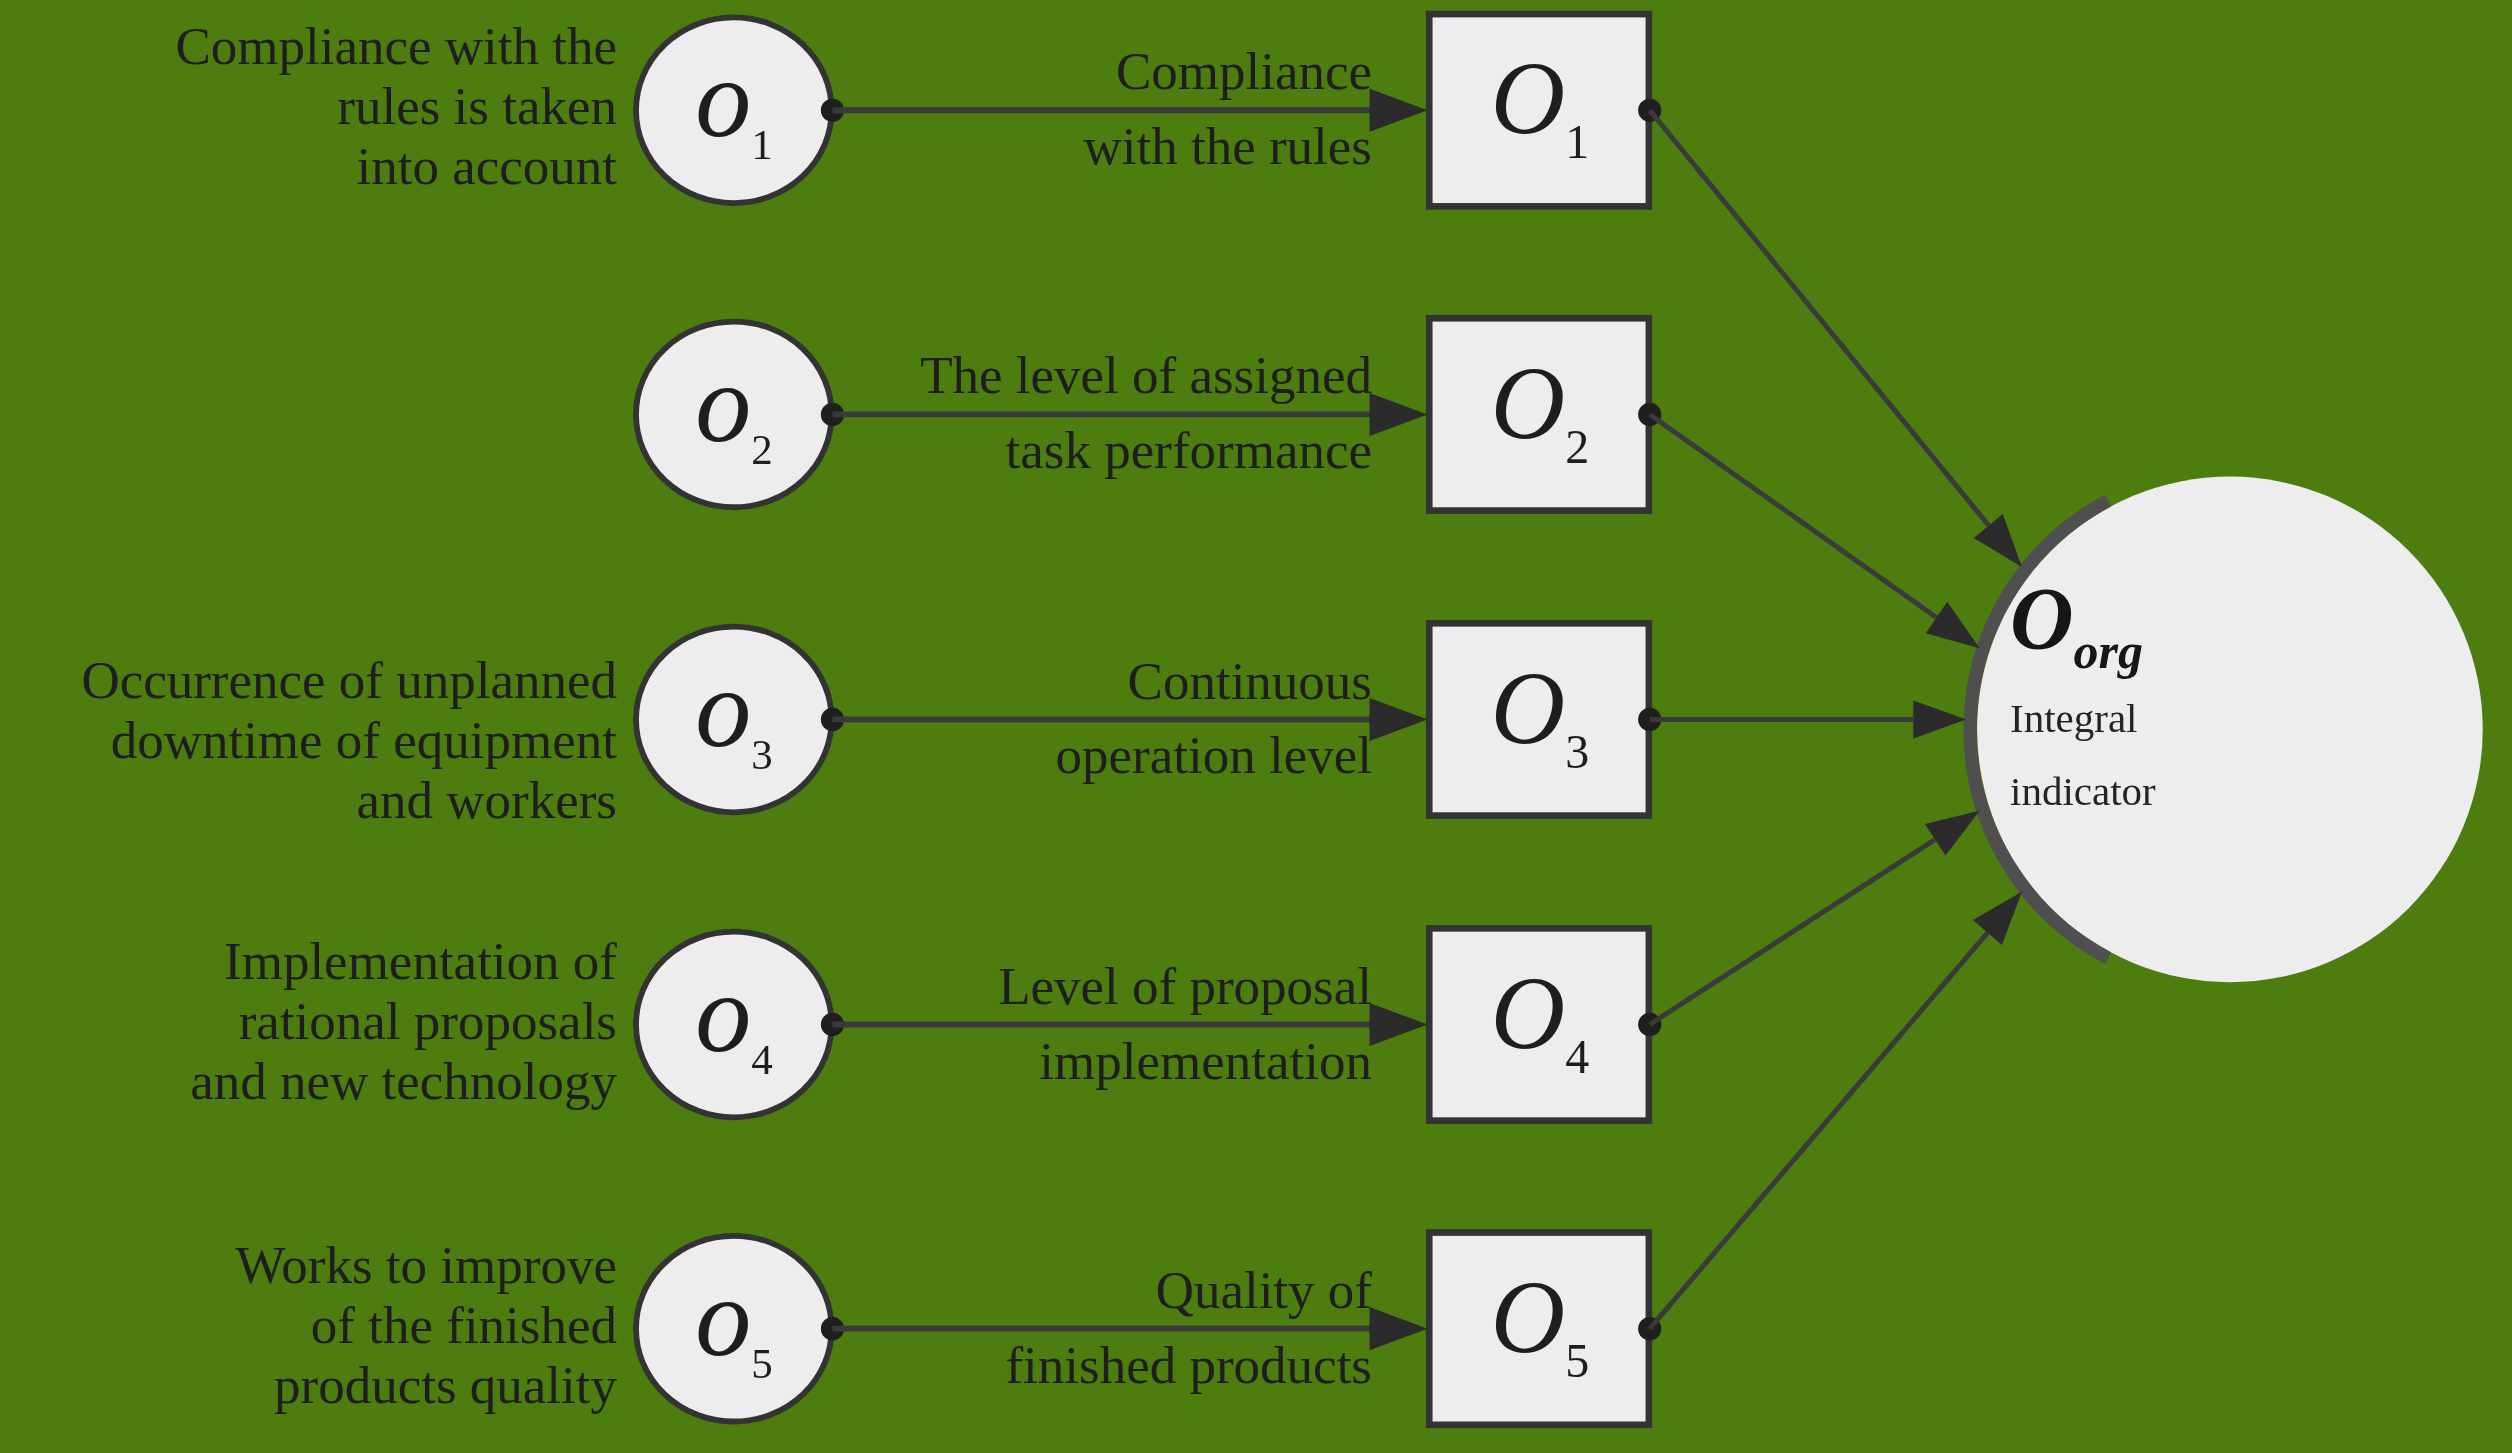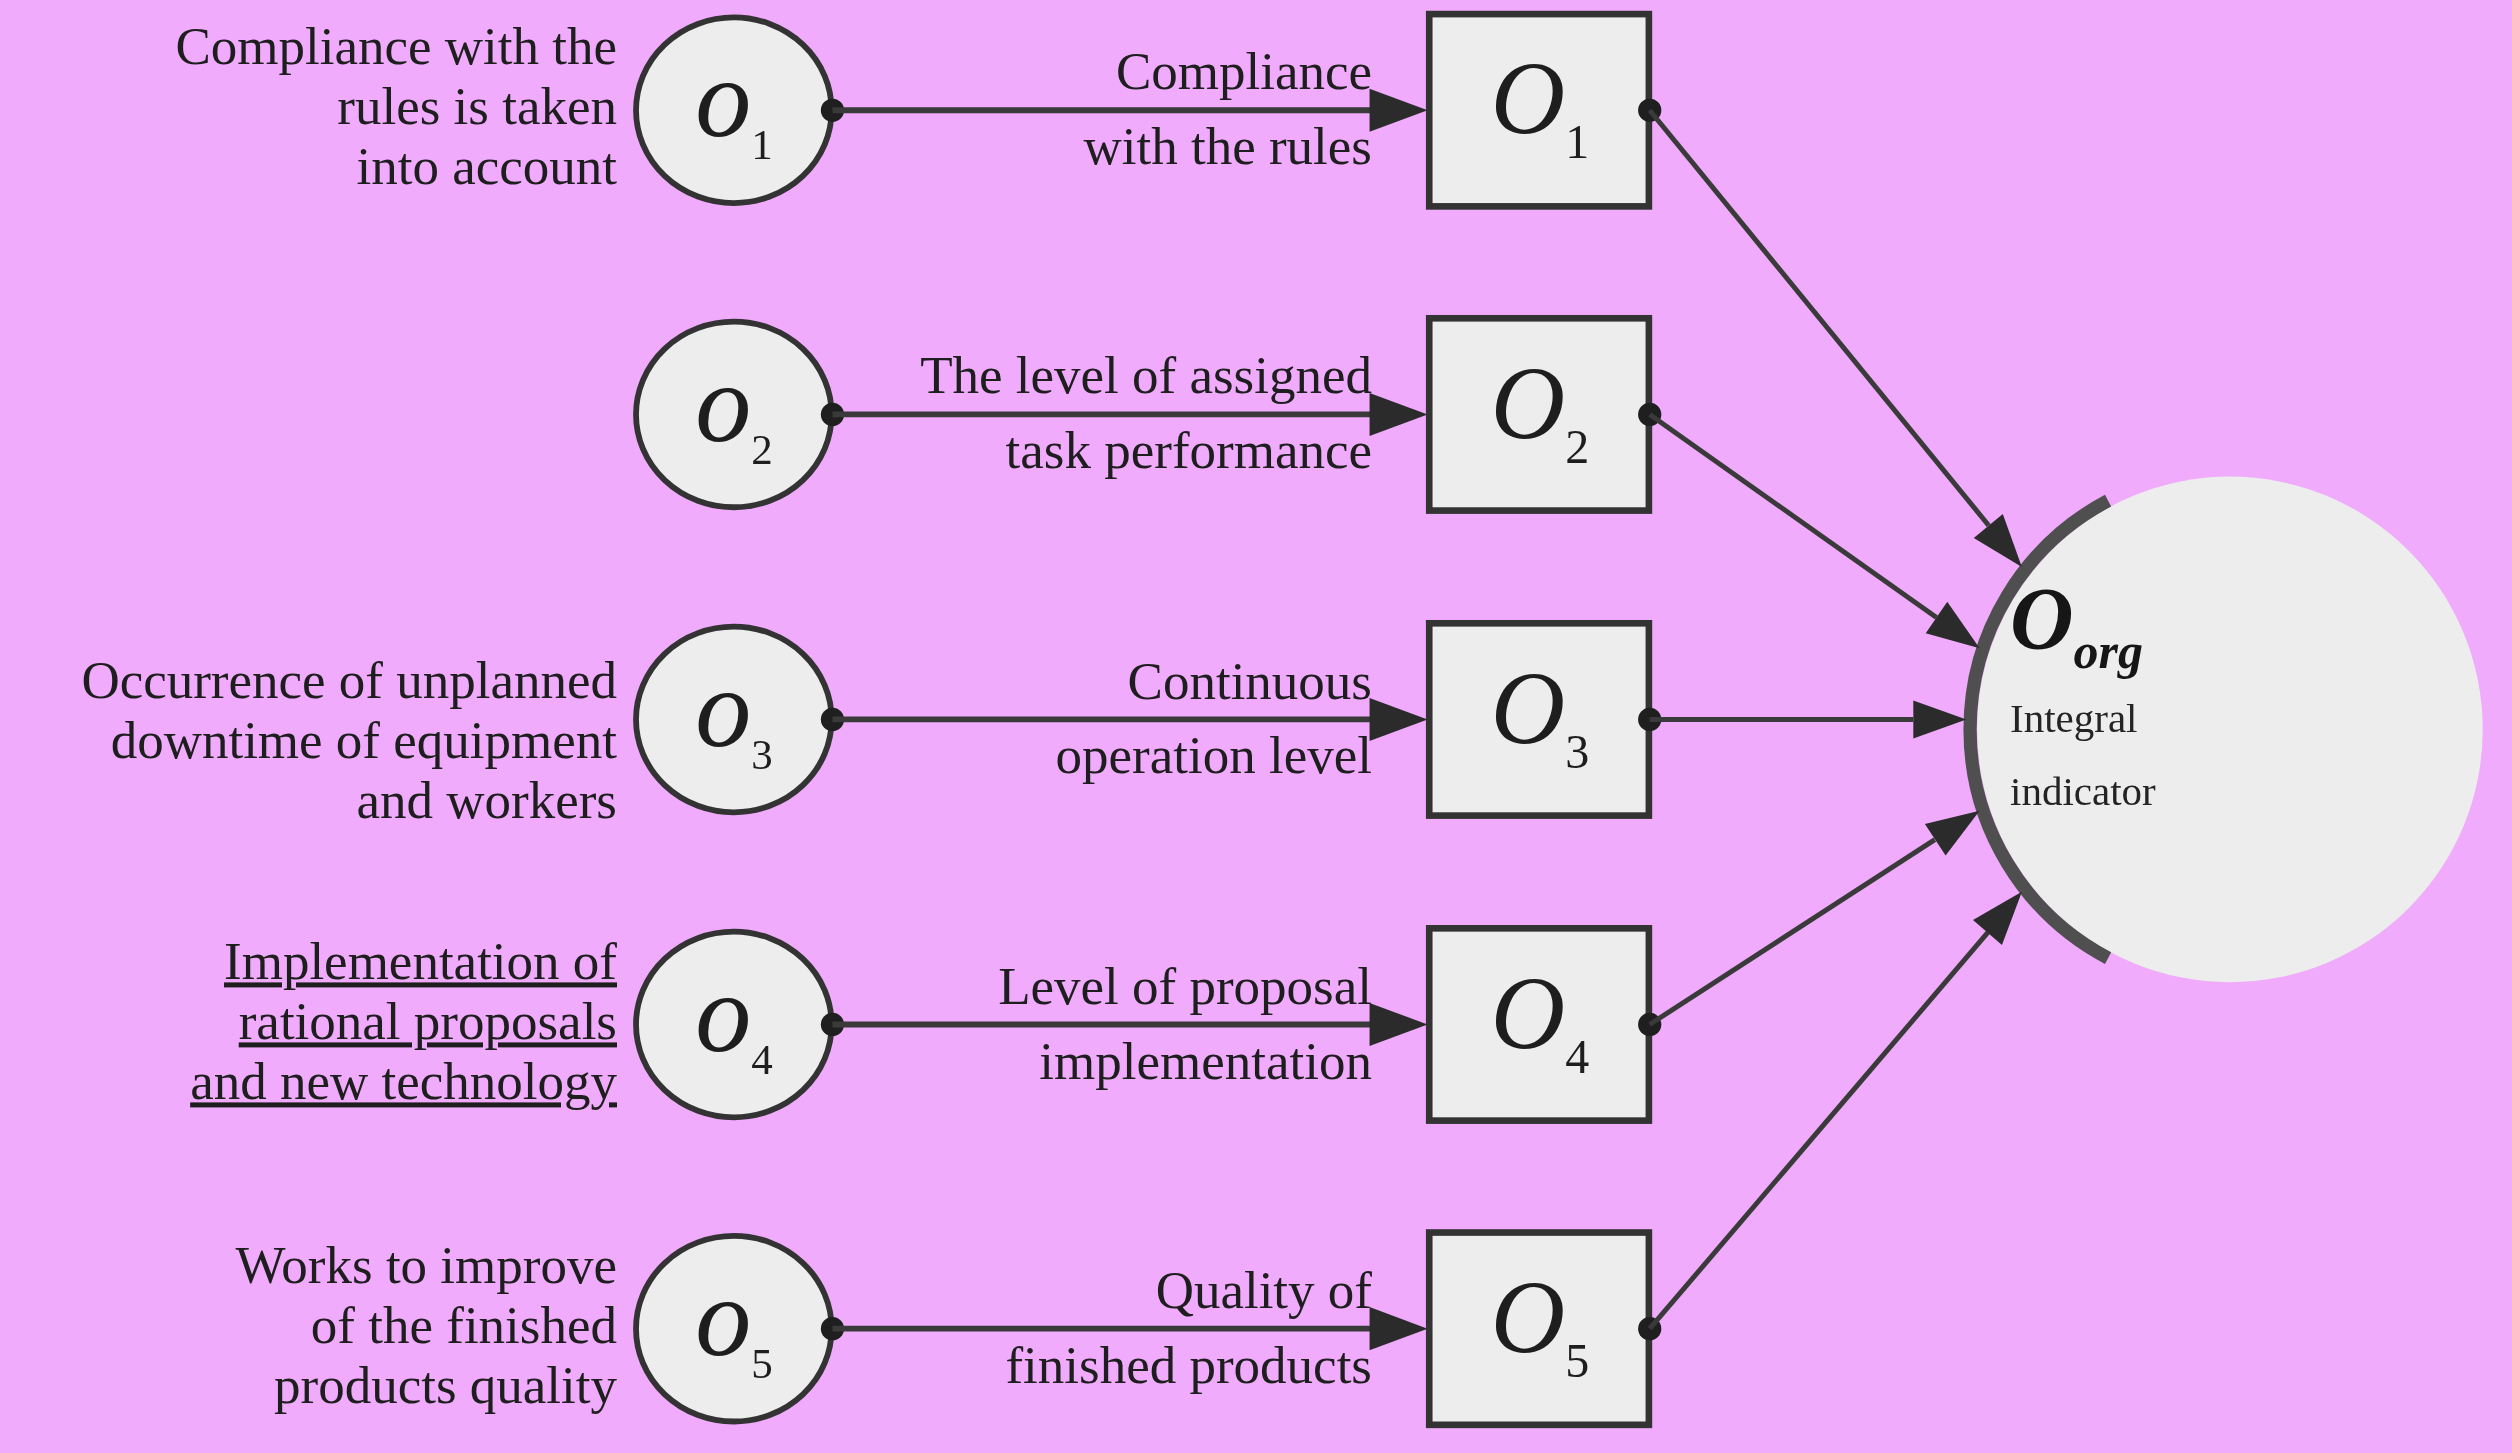--- a/index.html
+++ b/index.html
@@ -1,19 +1,19 @@
 <!DOCTYPE html>
 <html style="font-size:13.3px"><head>
 <meta charset="utf-8">
 <style>
   html,body{margin:0;padding:0;background:#ffffff;}
   .canvas{
     position:relative;
     width:2512px;height:1453px;
-    background:#f0abfc;
+    background:#4d7c0f;
     font-family:"Liberation Serif", serif;
     color:#1e1e1e;
     overflow:hidden;
   }
   svg.layer{position:absolute;left:0;top:0;width:2512px;height:1453px;}
   .txt{position:absolute;}
   .desc{
     right:1895px;
     text-align:right;
     white-space:pre-line;
@@ -127,21 +127,21 @@
   <div class="txt node-lab square-lab" style="left:1540px;top:415px;"><span>O</span><span class="node-sub">2</span></div>
 
   <div class="txt desc" style="top:744px;">Occurrence of unplanned
 downtime of equipment
 and workers</div>
   <div class="txt node-lab circle-lab" style="left:734px;top:720px;"><span>o</span><span class="node-sub">3</span></div>
   <div class="txt edge-lab edge-top" style="top:711px;">Continuous</div>
   <div class="txt edge-lab" style="top:725px;">operation level</div>
   <div class="txt node-lab square-lab" style="left:1540px;top:720px;"><span>O</span><span class="node-sub">3</span></div>
 
-  <div class="txt desc" style="top:1025px;text-decoration:underline;">Implementation of
+  <div class="txt desc" style="top:1025px;">Implementation of
 rational proposals
 and new technology</div>
   <div class="txt node-lab circle-lab" style="left:734px;top:1025px;"><span>o</span><span class="node-sub">4</span></div>
   <div class="txt edge-lab edge-top" style="top:1016px;">Level of proposal</div>
   <div class="txt edge-lab" style="top:1031px;">implementation</div>
   <div class="txt node-lab square-lab" style="left:1540px;top:1025px;"><span>O</span><span class="node-sub">4</span></div>
 
   <div class="txt desc" style="top:1329px;">Works to improve
 of the finished
 products quality</div>

